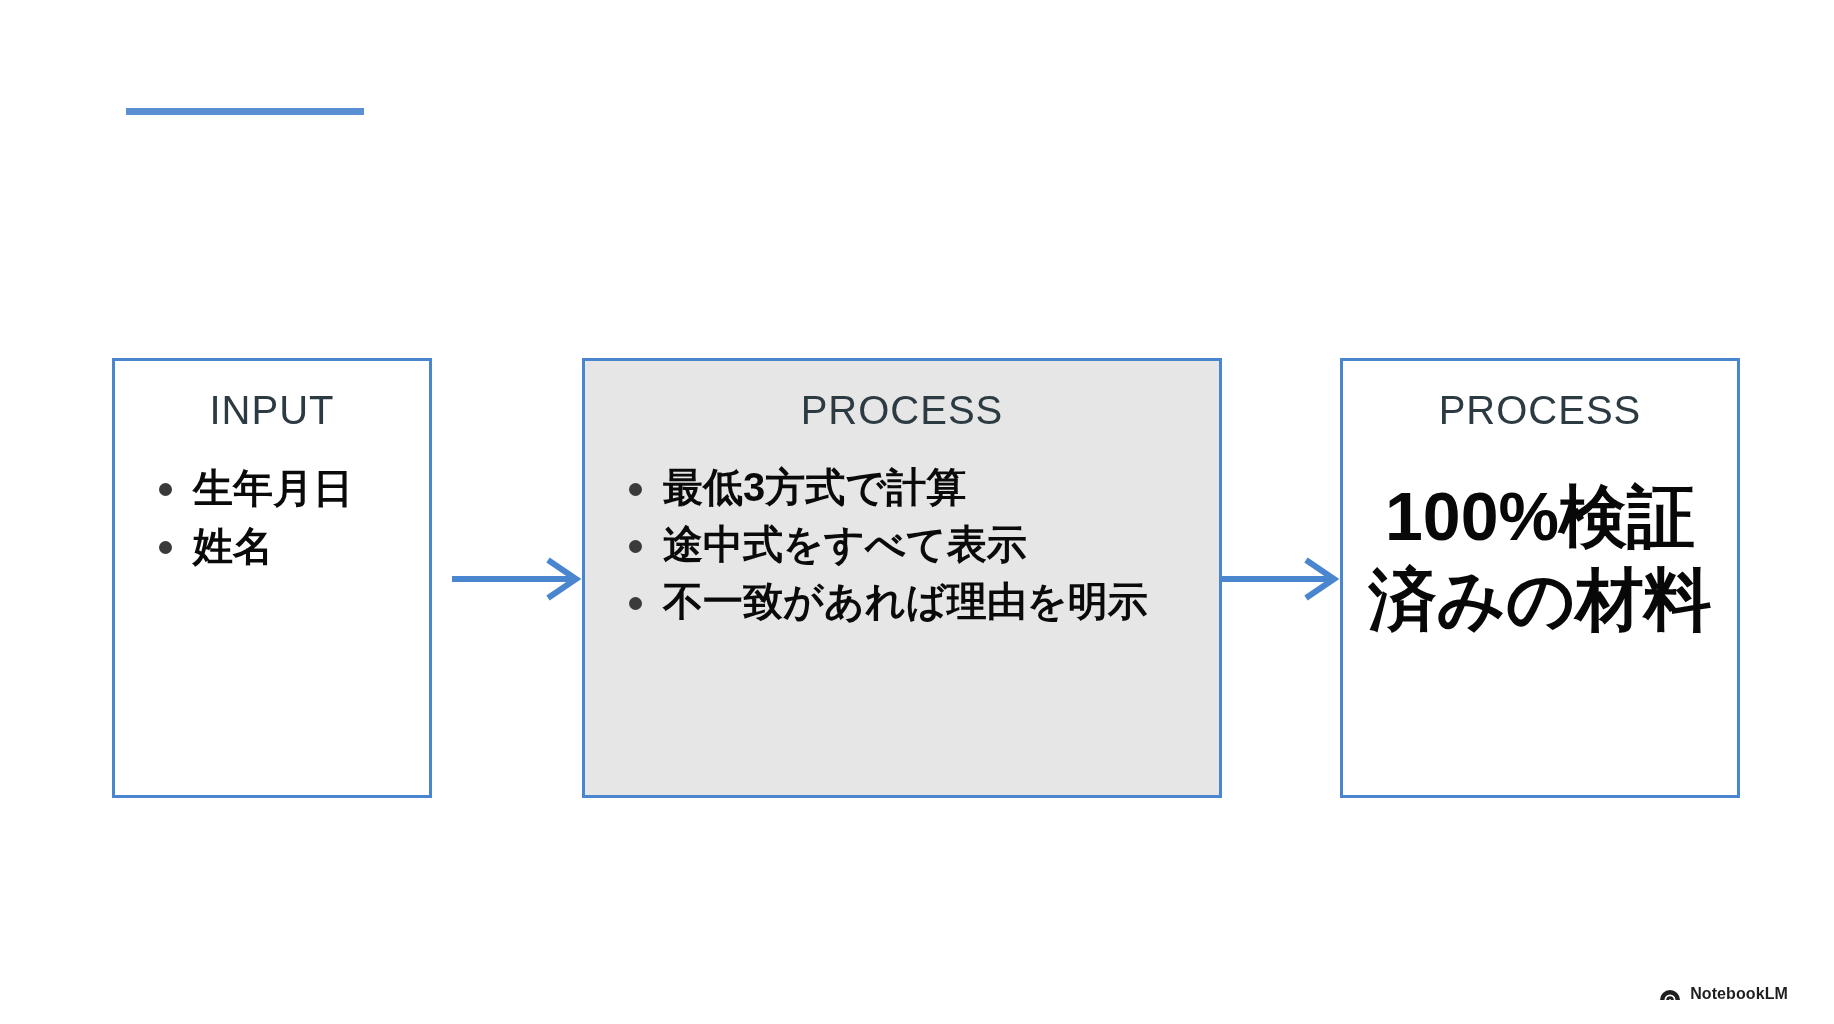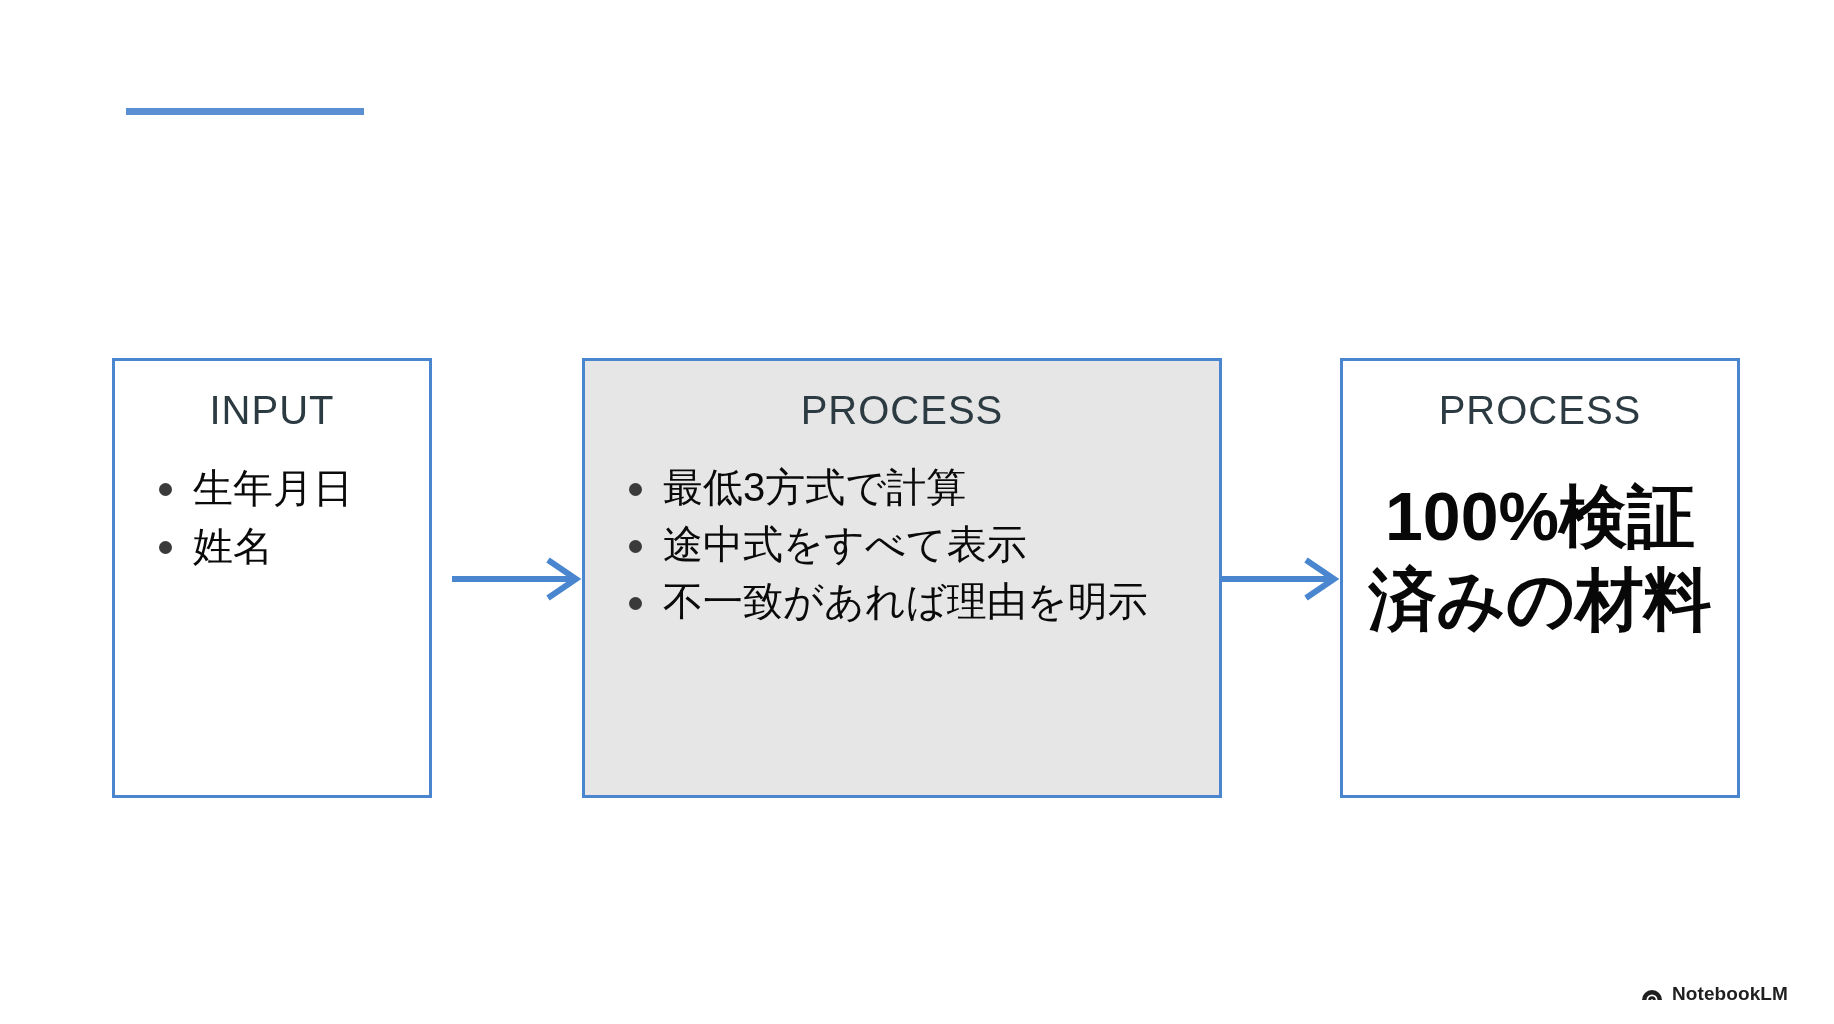--- a/index.html
+++ b/index.html
@@ -82,21 +82,21 @@
 
   ul.bullets {
     list-style: none;
     margin: 0;
     padding: 0;
   }
   ul.bullets li {
     position: relative;
     padding-left: 52px;
     font-size: 40px;
-    font-weight: 400;
+    font-weight: 700;
     color: #0a0a0a;
     line-height: 1.45;
     font-family: "Liberation Sans", "DejaVu Sans", sans-serif;
   }
   ul.bullets li::before {
     content: "";
     position: absolute;
     left: 18px;
     top: 24px;
     width: 13px;
@@ -153,21 +153,21 @@
   
   .watermark {
     position: absolute;
     right: 46px;
     bottom: 18px;
     display: flex;
     align-items: center;
     gap: 9px;
   }
   .watermark-label {
-    font-size: 19px;
+    font-size: 16px;
     font-weight: 600;
     color: #1f1f1f;
     letter-spacing: 0.1px;
     font-family: "Liberation Sans", "DejaVu Sans", sans-serif;
   }
 </style>
 </head>
 <body>
 
 <div class="slide">

